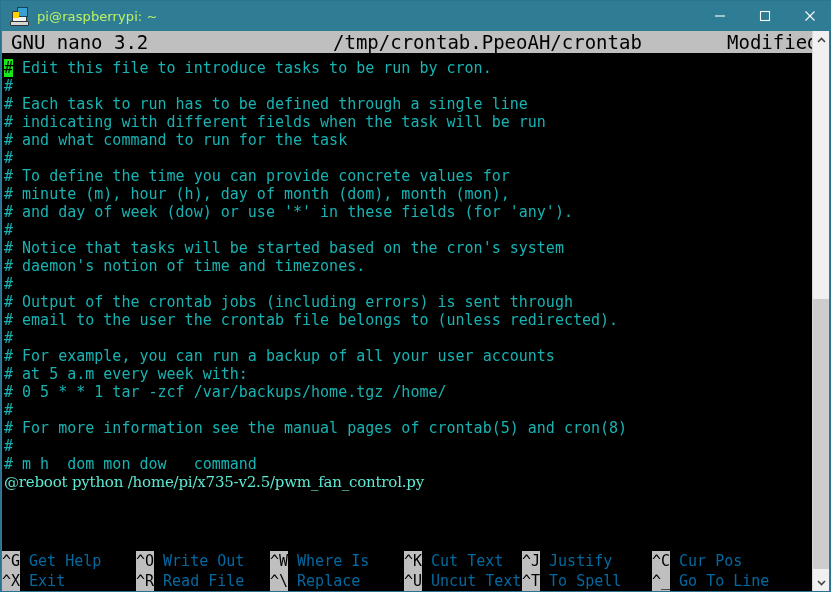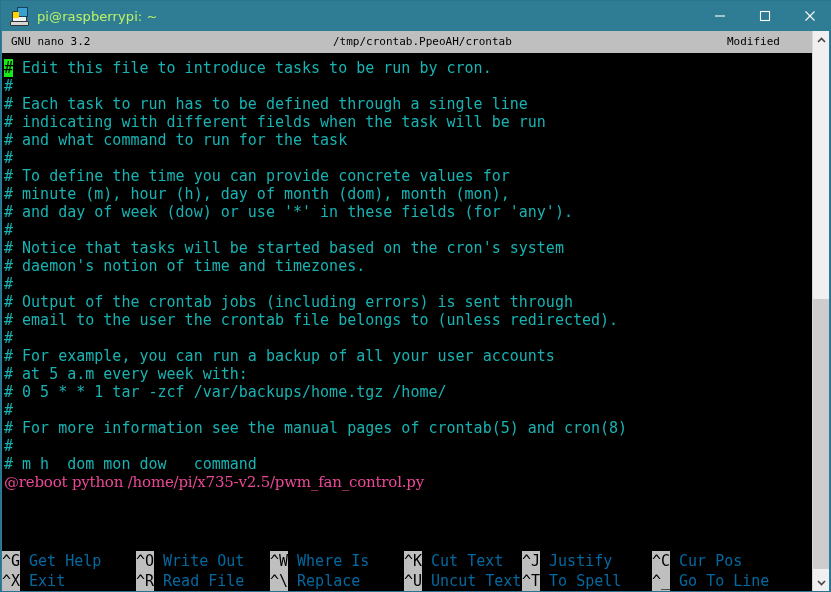--- a/index.html
+++ b/index.html
@@ -84,21 +84,21 @@
     background: #000000;
     overflow: hidden;
   }
 
   
   .nano-header {
     position: relative;
     height: 22px;
     background: #bfbfbf;
     color: #000000;
-    font-size: 11px;
+    font-size: 19px;
     line-height: 22px;
     white-space: pre;
     overflow: hidden;
   }
   .nano-header span { position: absolute; top: 0; }
   .nh-version { left: 9px; }
   .nh-file    { left: 293px; margin-left: 38px; }
   .nh-mod     { left: 725px; }
 
   
@@ -114,21 +114,21 @@
     padding-top: 6px;
     box-sizing: border-box;
     overflow: hidden;
   }
   .eline { height: 18px; padding-left: 2px; }
   .cursor {
     background: #18ea18;
     color: #000000;
   }
   .cmdline {
-    color: #ec4899;
+    color: #5eead4;
     font-family: "DejaVu Serif", serif;
     font-size: 15px;
     letter-spacing: -0.2px;
   }
 
   
   .shortcuts {
     position: absolute;
     left: 0; bottom: 0;
     width: 812px;

